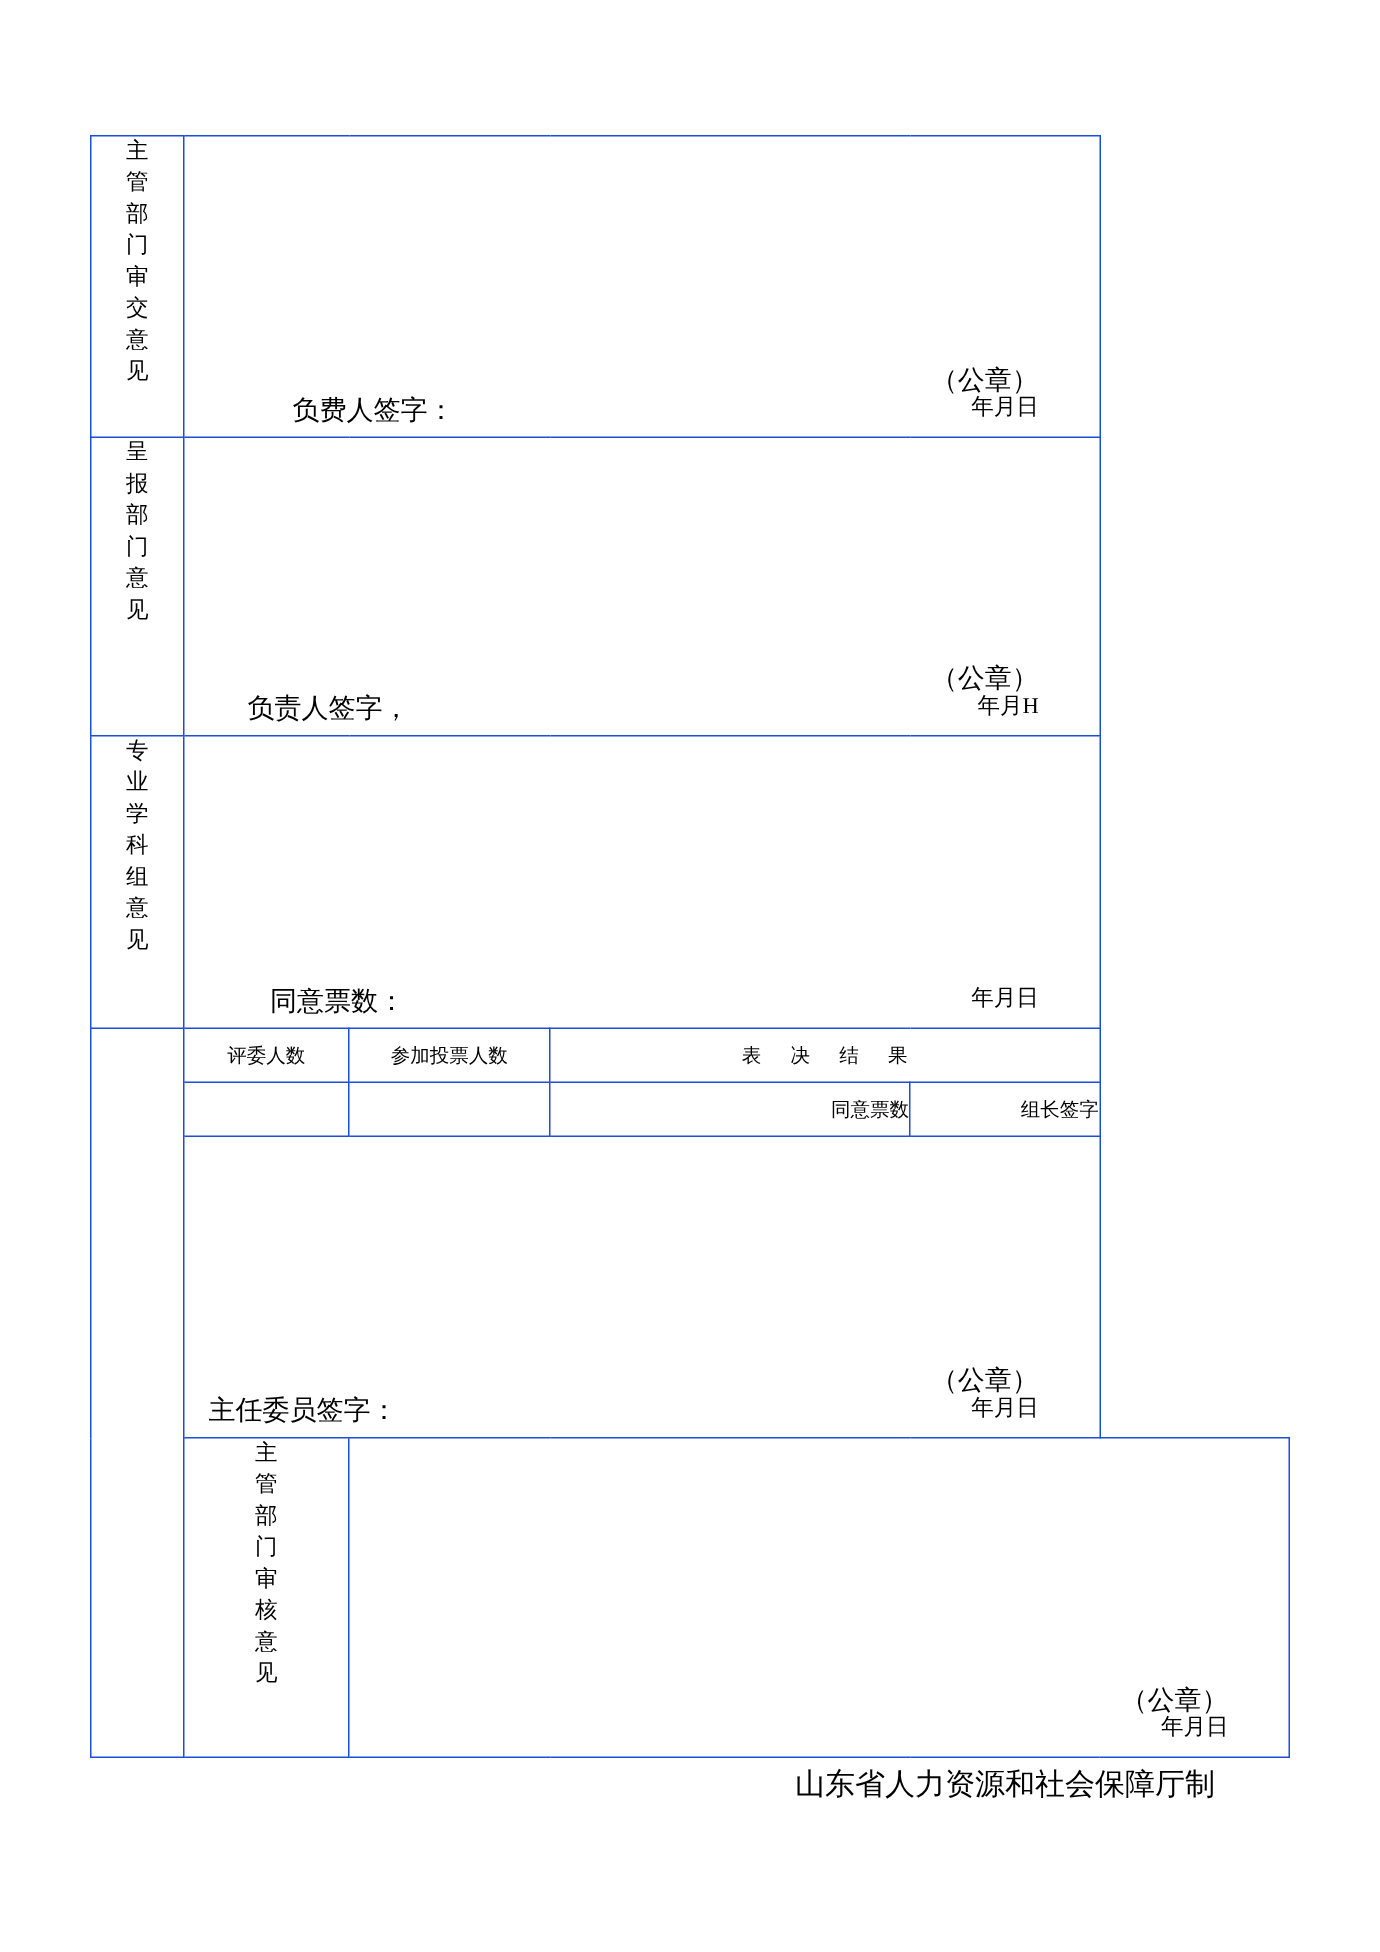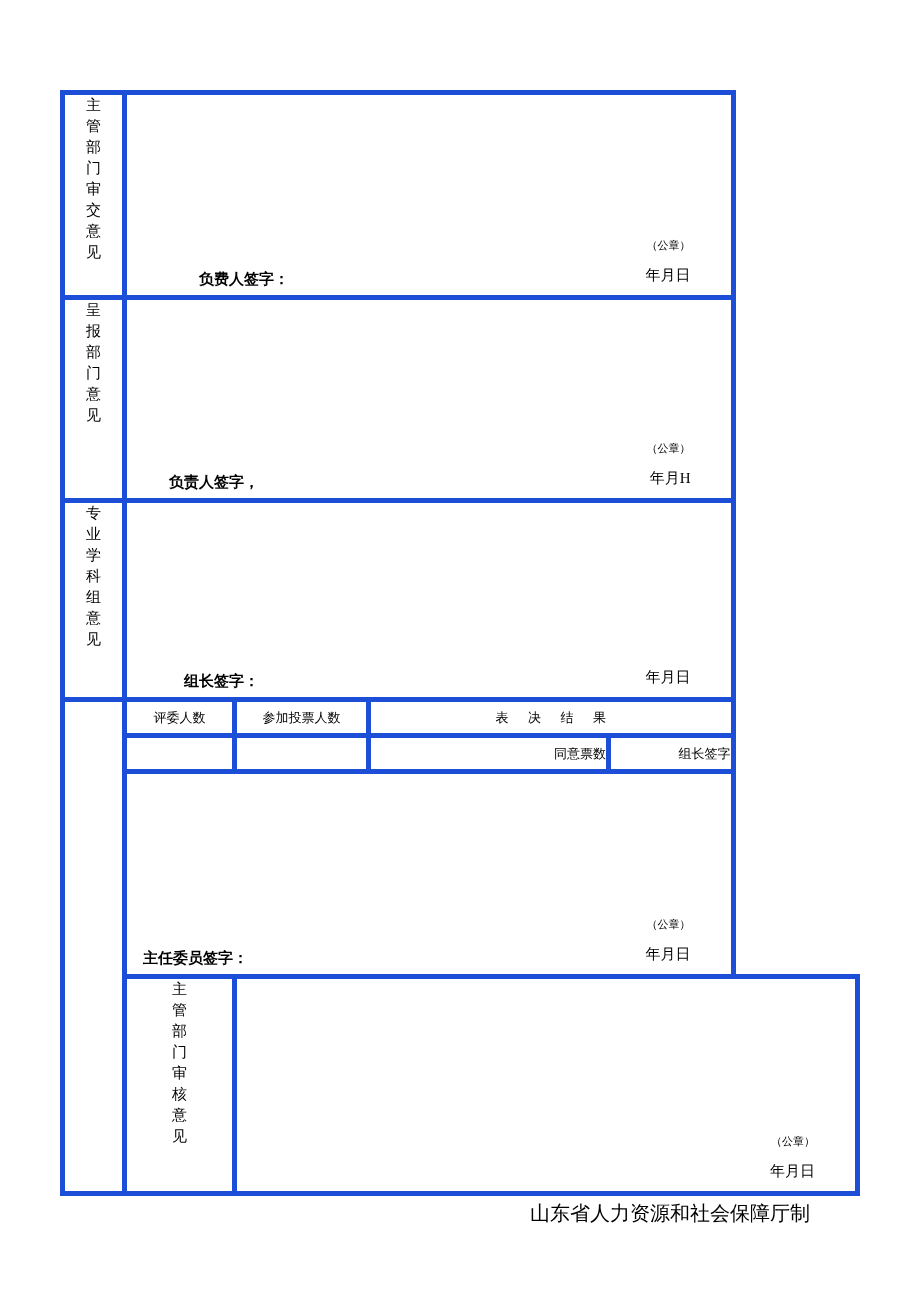--- a/index.html
+++ b/index.html
@@ -10,21 +10,21 @@
       color: #000;
       padding: 90px 60px 60px 60px;
       width: 920px;
     }
     .form-table {
       width: 100%;
       border-collapse: collapse;
       table-layout: fixed;
     }
     .form-table td {
-      border: 5px solid #1d4ed8;
+      border: 1px solid #1d4ed8;
       padding: 0;
       vertical-align: top;
     }
     .vlabel-cell {
       width: 62px;
       vertical-align: middle;
       text-align: center;
     }
     .vlabel {
       display: inline-block;
@@ -38,34 +38,33 @@
       height: 100%;
     }
     .row1 { height: 200px; }
     .row2 { height: 198px; }
     .row3 { height: 194px; margin-left: 15px; }
     .row5b { height: 200px; }
     .row6 { height: 212px; }
     .seal {
       position: absolute;
       right: 40px;
-      bottom: 42px;
-      font-size: 11px;
+      bottom: 26px;
+      font-size: 18px;
     }
     .date {
       position: absolute;
       right: 40px;
       bottom: 10px;
       font-size: 15px;
     }
     .signer {
       position: absolute;
       bottom: 6px;
-      font-size: 15px;
-      font-weight: bold;
+      font-size: 18px;
     }
     .signer1 { left: 72px; }
     .signer2 { left: 42px; }
     .signer3 { left: 42px; }
     .signer5 { left: 16px; }
     
     .vote-row td {
       height: 36px;
       text-align: center;
       vertical-align: middle;
@@ -121,21 +120,21 @@
       </div>
     </td>
   </tr>
 
   <tr>
     <td class="vlabel-cell row3">
       <span class="vlabel">专业学科组意见</span>
     </td>
     <td colspan="4" class="row3">
       <div class="opinion-body row3">
-        <span class="signer signer3">组长签字：</span>
+        <span class="signer signer3">同意票数：</span>
         <span class="date">年月日</span>
       </div>
     </td>
   </tr>
 
   <tr class="vote-row">
     <td rowspan="4" class="vlabel-cell"></td>
     <td>评委人数</td>
     <td>参加投票人数</td>
     <td colspan="2"><span class="spaced">表决结果</span></td>

